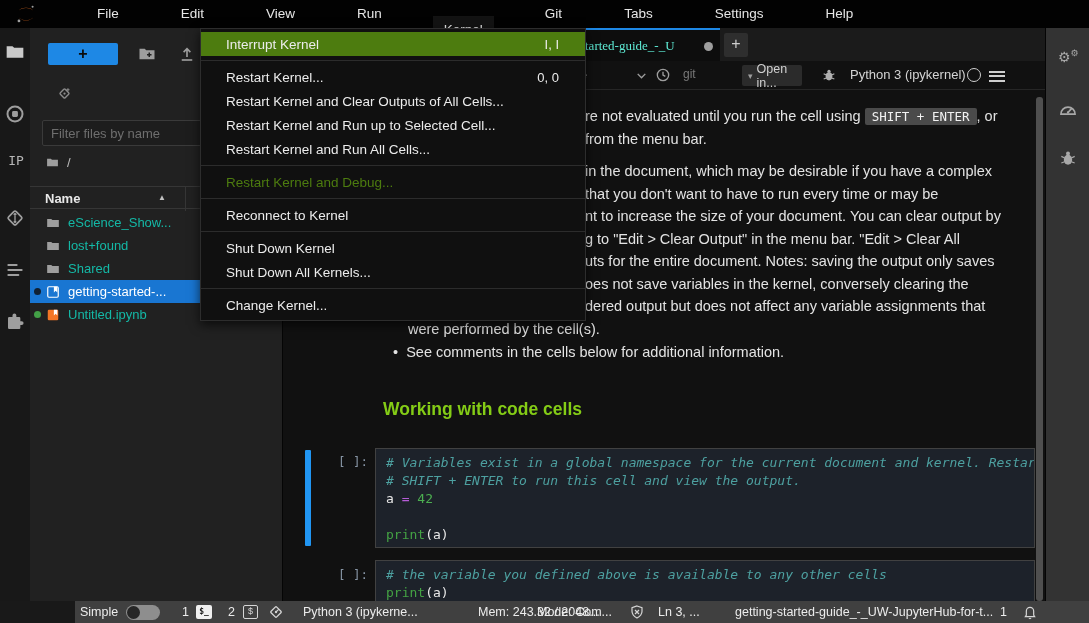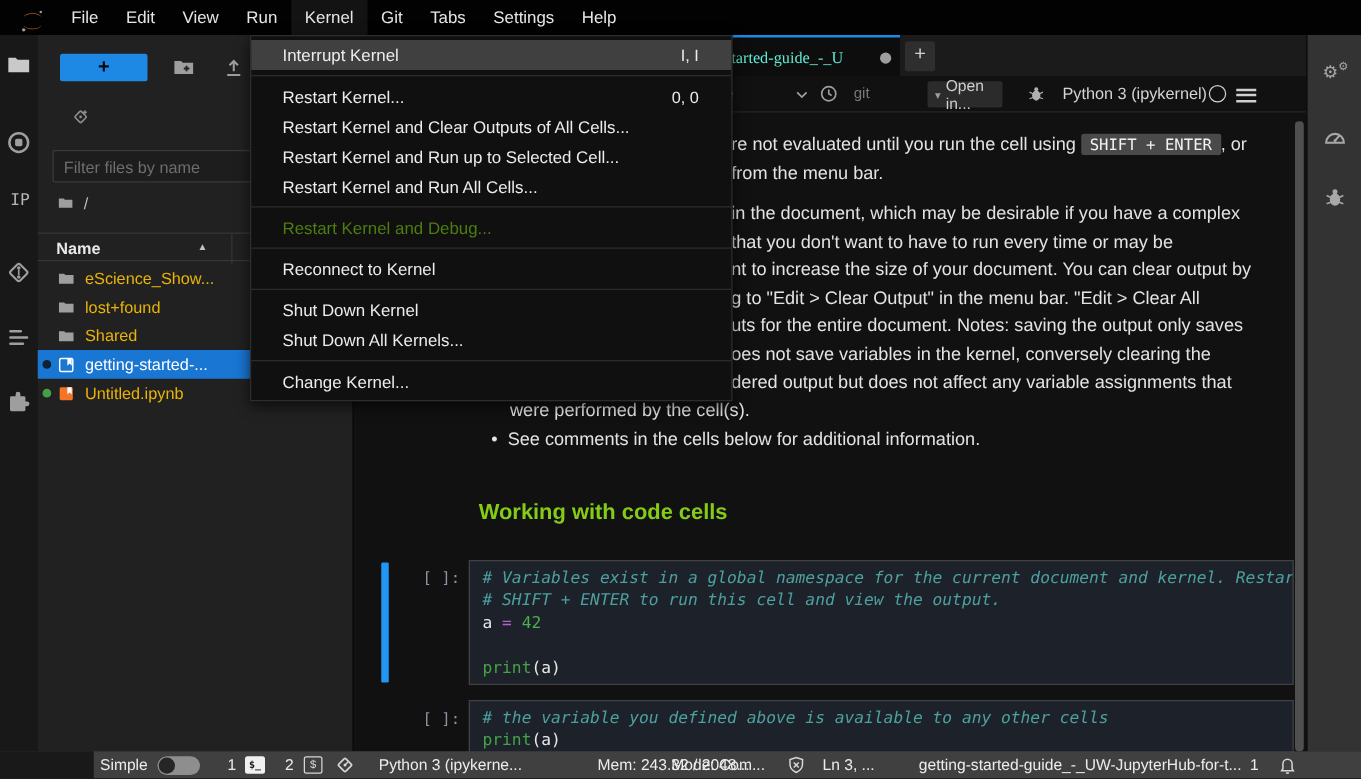--- a/index.html
+++ b/index.html
@@ -4,32 +4,32 @@
 <style>
   * { margin:0; padding:0; box-sizing:border-box; }
   html,body { background:#000; }
   #app {
     position:relative; width:1089px; height:623px; overflow:hidden;
     background:#111; font-family:"Liberation Sans", sans-serif; color:#d4d4d4;
     font-size:13px;
   }
   
   .menubar { position:absolute; left:0; top:0; width:1089px; height:28px;
-    background:#020202; display:flex; align-items:flex-end; z-index:90; }
+    background:#020202; display:flex; align-items:center; z-index:90;gap:40px; }
   .logo { width:24px; height:22px; margin:0 8px 0 14px; }
   .menubar .mitem { padding:0 11px; height:28px; line-height:28px;
     font-size:13.5px; color:#e6e6e6; cursor:default; }
   .menubar .mitem.active { background:#131313;margin-top:32px; }
   
   .dropdown { position:absolute; left:200px; top:28px; width:386px;
     background:#101010; border:1px solid #2d2d2d; box-shadow:0 4px 10px rgba(0,0,0,.65);
     z-index:100; padding:3px 0; }
   .dd-item { height:24px; display:flex; align-items:center; justify-content:space-between;
     padding:0 26px 0 25px; font-size:13.5px; color:#ececec; }
-  .dd-item.hover { background:#404040;text-align:right; }
+  .dd-item.hover { background:#4d7c0f;text-align:right; }
   .dd-item.disabled { color:#4d7c0f; }
   .dd-sep { height:1px; background:#2c2c2c; margin:4px 0; }
   .dd-shortcut { color:#ececec; font-size:13px; }
   
   .activitybar { position:absolute; left:0; top:28px; width:30px; height:595px;
     background:#181818; z-index:15; color:#9e9e9e; }
   .ab-icon { position:absolute; left:5px; width:20px; height:20px; }
   .ab-label { position:absolute; left:3px; width:26px; text-align:center;
     font-family:"DejaVu Sans Mono", monospace; font-size:13px; color:#b5b5b5; }
   
@@ -48,21 +48,21 @@
     align-items:center; color:#bdbdbd; }
   .fb-crumb .cicon { width:15px; height:13px; color:#9e9e9e; margin-right:7px; }
   .fb-header { position:absolute; left:0; top:158px; width:253px; height:23px;
     border-top:1px solid #363636; border-bottom:1px solid #363636; }
   .fb-header .hname { position:absolute; left:15px; top:4px; font-weight:bold;
     font-size:13px; color:#e8e8e8; }
   .fb-header .sort { position:absolute; left:128px; top:6px; font-size:8px; color:#c2c2c2; }
   .fb-header .hdiv { position:absolute; left:155px; top:0; width:1px; height:24px; background:#363636; }
   .fb-rows { position:absolute; left:0; top:183px; width:253px; }
   .fb-row { position:relative; height:23px; display:flex; align-items:center;
-    padding-left:15px; font-size:13px; color:#eab308; }
+    padding-left:15px; font-size:13px; color:#14b8a6; }
   .fb-row.selected { background:#1976d2; color:#fff; }
   .fb-row .ficon { width:16px; height:14px; margin-right:7px; flex:none; }
   .fb-row .dot { position:absolute; left:4px; width:7px; height:7px; border-radius:50%; }
   .folder-c { color:#9e9e9e; }
   
   .main { position:absolute; left:283px; top:28px; width:762px; height:573px; background:#111; }
   .tabbar { position:absolute; left:0; top:0; width:762px; height:33px; background:#1b1b1b; }
   .tab { position:absolute; left:0; top:0; width:437px; height:33px; background:#0d0d0d;
     border-top:2px solid #1e88e5; }
   .tab-label { position:absolute; left:302px; top:8px; font-size:13px; color:#5eead4; white-space:nowrap;font-family:Liberation Serif, serif; }

